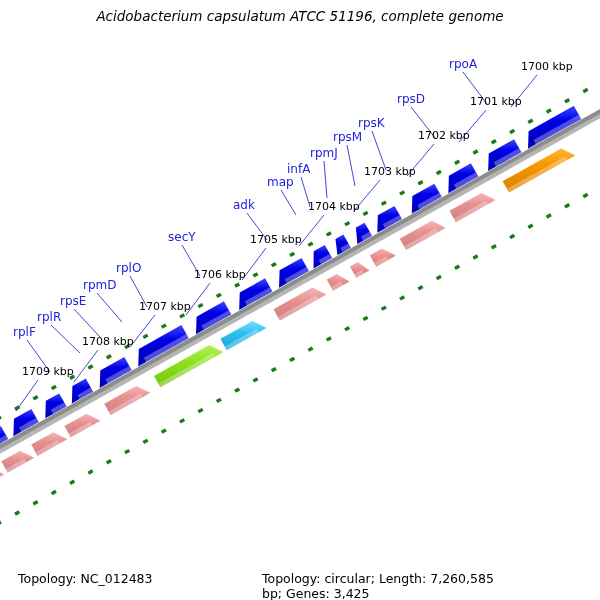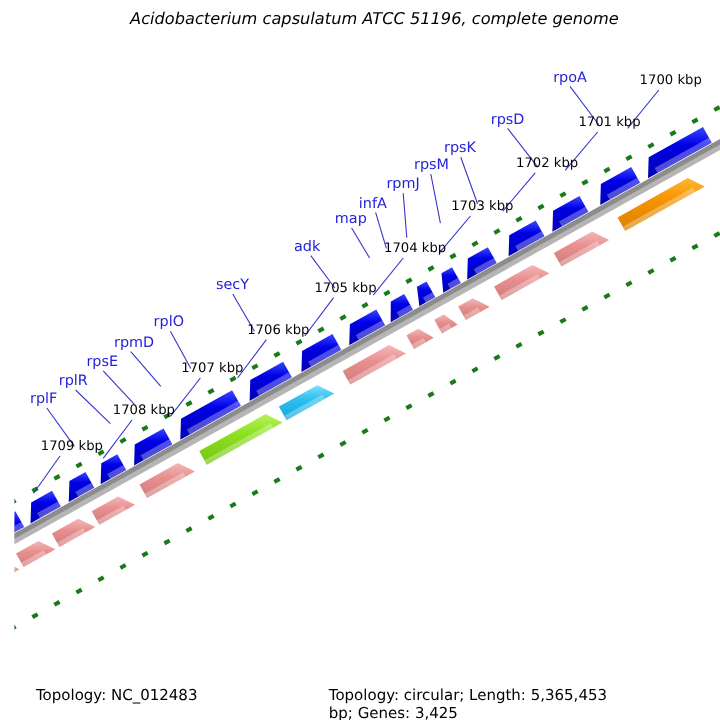--- a/index.html
+++ b/index.html
@@ -1,18 +1,18 @@
 <!DOCTYPE html>
 <html><head>
 <meta charset="utf-8">
 <style>
   html,body{margin:0;padding:0;}
   body{width:600px;height:600px;background:#ffffff;
        font-family:"DejaVu Sans",sans-serif;overflow:hidden;position:relative;}
-  #stage{position:absolute;left:12px;top:0;width:498px;height:600px;}
+  #stage{position:absolute;left:0;top:0;width:498px;height:600px;}
   .title{position:absolute;left:0;top:8px;width:600px;text-align:center;
          font-style:italic;font-size:13.5px;color:#000;font-family:"DejaVu Sans",sans-serif;}
   .footer-left{position:absolute;left:18px;top:571px;font-size:12.5px;color:#000;}
   .footer-right{position:absolute;left:262px;top:571px;font-size:12.5px;color:#000;}
   svg{position:absolute;left:0;top:0;}
   text{font-family:"DejaVu Sans",sans-serif;}
   .glabel{font-size:12px;fill:#2222dd;}
   .poslabel{font-size:11px;fill:#000000;}
   .leader{stroke:#3333cc;stroke-width:0.9;fill:none;}
 </style>
@@ -249,14 +249,14 @@
         <line x1="155" y1="315" x2="130" y2="347" class="leader"></line>
         <text x="139" y="310" class="poslabel">1707 kbp</text>
         <line x1="98" y1="350" x2="74" y2="382" class="leader"></line>
         <text x="82" y="345" class="poslabel">1708 kbp</text>
         <line x1="38" y1="380" x2="16" y2="411" class="leader"></line>
         <text x="22" y="375" class="poslabel">1709 kbp</text>
       </g>
   </svg>
 
   <div class="footer-left">Topology: NC_012483</div>
-  <div class="footer-right">Topology: circular; Length: 5,365,453 bp; Genes: 3,425</div>
+  <div class="footer-right">Topology: circular; Length: 7,260,585 bp; Genes: 3,425</div>
 </div>
 
 </body></html>

